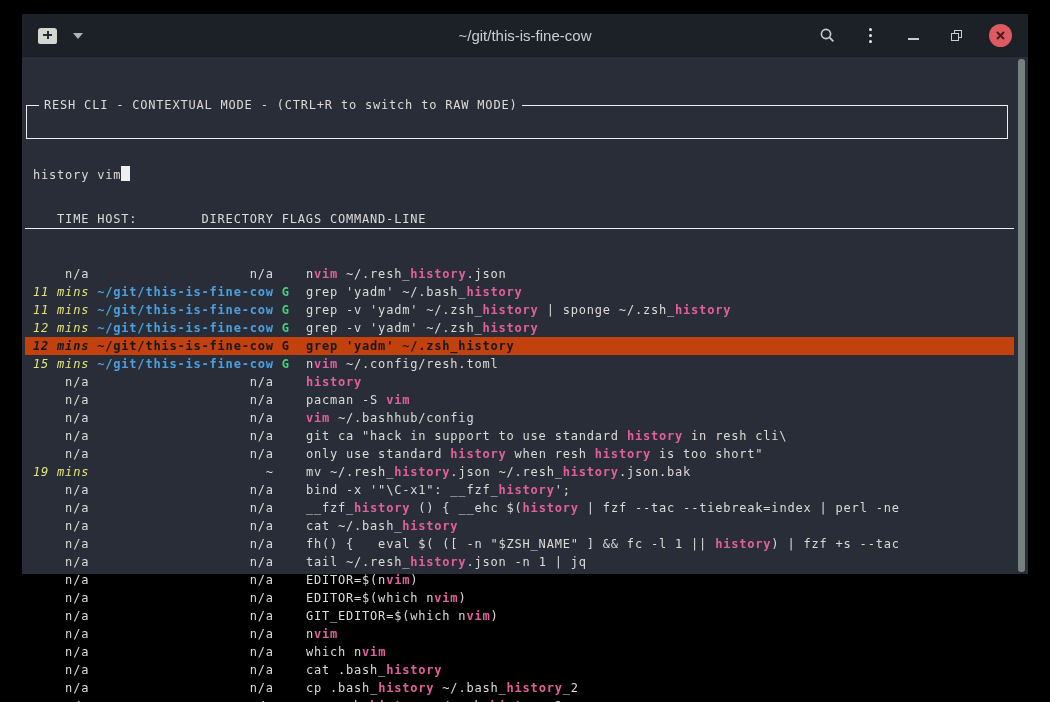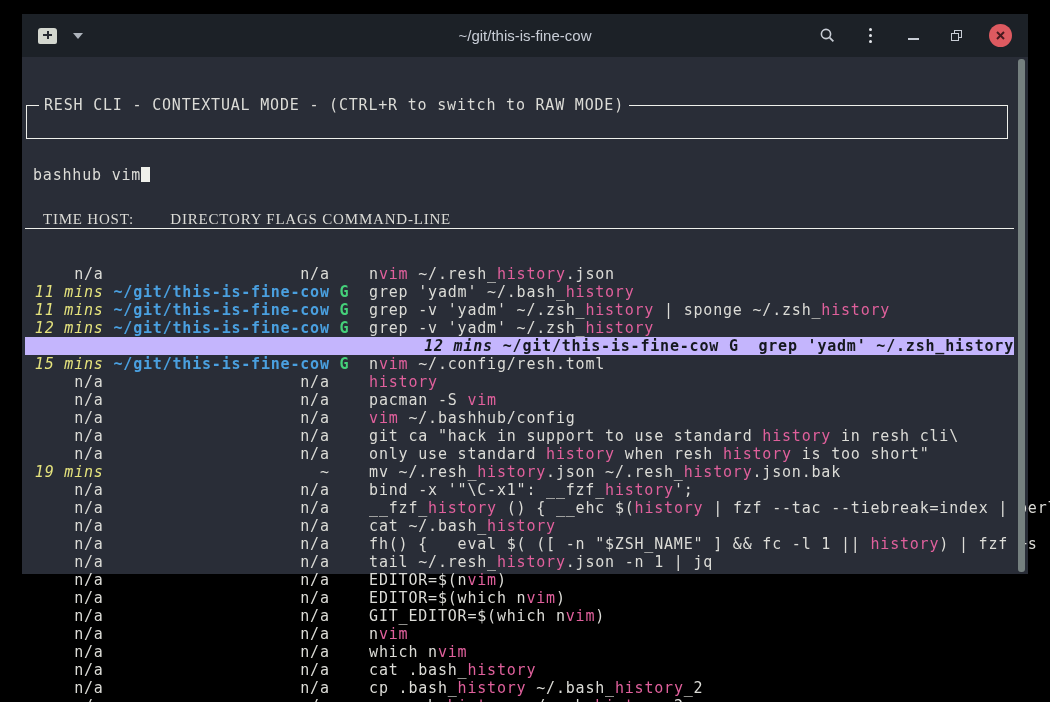--- a/index.html
+++ b/index.html
@@ -47,43 +47,43 @@
   .restore-glyph::after{
     content:"";position:absolute;left:0;bottom:0;width:6px;height:6px;border:1.5px solid #c8cdd5;background:#1c2127;
   }
   .close-btn{
     width:23px;height:23px;border-radius:50%;background:#dd5a60;
     display:flex;align-items:center;justify-content:center;cursor:pointer;
   }
   
   .terminal{
     position:absolute;top:43px;left:0;right:0;bottom:0;background:#292d37;
-    color:#dcdcd7;font-size:15px;line-height:18px;letter-spacing:0.8px;
+    color:#dcdcd7;font-size:12px;line-height:18px;letter-spacing:0.8px;
     padding:2px 14px 0 3px;box-sizing:border-box;white-space:pre;
   }
   .resh-box{
     position:relative;border:1px solid #eff0eb;height:34px;margin:10px 6px 9px 1px;
     box-sizing:border-box;
   }
   .resh-box-title{
     position:absolute;top:-10px;left:12px;background:#292d37;padding:0 5px;white-space:pre;
   }
   .resh-input-line{padding:6px 0 0 6px;white-space:pre;}
   .cursor-block{
     display:inline-block;width:9px;height:15px;background:#eff0eb;vertical-align:-2px;
   }
   .table-header{
-    border-bottom:1px solid #eff0eb;white-space:pre;height:18px;margin-top:8px;font-family:Liberation Serif, serif;
+    border-bottom:1px solid #eff0eb;white-space:pre;height:18px;margin-top:8px;
   }
   .row{white-space:pre;height:18px;}
-  .row.selected{background:#c4b5fd;color:#15181e;font-weight:bold;text-align:right;}
+  .row.selected{background:#c2410c;color:#15181e;font-weight:bold;}
   .t-yellow{color:#e5e37d;font-style:italic;}
   .t-blue{color:#4aa0e0;font-weight:bold;}
   .t-green{color:#45d17a;font-weight:bold;}
-  .t-pink{color:#e0609c;font-weight:normal;}
+  .t-pink{color:#e0609c;font-weight:bold;}
   .row.selected .t-yellow,.row.selected .t-blue,.row.selected .t-green,.row.selected .t-pink{
     color:#15181e;
   }
   .scrollbar{
     position:absolute;right:3px;top:2px;bottom:2px;width:7px;background:#75807f;border-radius:3px;
   }
 </style>
 </head>
 <body>
 
@@ -118,21 +118,21 @@
           <line x1="2" y1="2" x2="9" y2="9" stroke="#471a1f" stroke-width="2"></line>
           <line x1="9" y1="2" x2="2" y2="9" stroke="#471a1f" stroke-width="2"></line>
         </svg>
       </div>
     </div>
   </div>
 
   <div class="terminal">
     <div class="resh-box">
       <div class="resh-box-title">RESH CLI - CONTEXTUAL MODE - (CTRL+R to switch to RAW MODE)</div>
-      <div class="resh-input-line"><span>bashhub vim</span><span class="cursor-block"></span></div>
+      <div class="resh-input-line"><span>history vim</span><span class="cursor-block"></span></div>
     </div>
 
     <div class="table-header" id="table-header">    TIME HOST:        DIRECTORY FLAGS COMMAND-LINE</div>
     <div id="rows"><div class="row"><span>     n/a</span><span>                    n/a</span><span>    </span><span><span>n</span><span class="t-pink">vim</span><span> ~/.resh_</span><span class="t-pink">history</span><span>.json</span></span></div><div class="row"><span class="t-yellow"> 11 mins</span><span class="t-blue"> ~/git/this-is-fine-cow</span><span class="t-green"> G  </span><span><span>grep 'yadm' ~/.bash_</span><span class="t-pink">history</span></span></div><div class="row"><span class="t-yellow"> 11 mins</span><span class="t-blue"> ~/git/this-is-fine-cow</span><span class="t-green"> G  </span><span><span>grep -v 'yadm' ~/.zsh_</span><span class="t-pink">history</span><span> | sponge ~/.zsh_</span><span class="t-pink">history</span></span></div><div class="row"><span class="t-yellow"> 12 mins</span><span class="t-blue"> ~/git/this-is-fine-cow</span><span class="t-green"> G  </span><span><span>grep -v 'yadm' ~/.zsh_</span><span class="t-pink">history</span></span></div><div class="row selected"><span class="t-yellow"> 12 mins</span><span class="t-blue"> ~/git/this-is-fine-cow</span><span class="t-green"> G  </span><span>grep 'yadm' ~/.zsh_history</span></div><div class="row"><span class="t-yellow"> 15 mins</span><span class="t-blue"> ~/git/this-is-fine-cow</span><span class="t-green"> G  </span><span><span>n</span><span class="t-pink">vim</span><span> ~/.config/resh.toml</span></span></div><div class="row"><span>     n/a</span><span>                    n/a</span><span>    </span><span><span class="t-pink">history</span></span></div><div class="row"><span>     n/a</span><span>                    n/a</span><span>    </span><span><span>pacman -S </span><span class="t-pink">vim</span></span></div><div class="row"><span>     n/a</span><span>                    n/a</span><span>    </span><span><span class="t-pink">vim</span><span> ~/.bashhub/config</span></span></div><div class="row"><span>     n/a</span><span>                    n/a</span><span>    </span><span><span>git ca "hack in support to use standard </span><span class="t-pink">history</span><span> in resh cli\</span></span></div><div class="row"><span>     n/a</span><span>                    n/a</span><span>    </span><span><span>only use standard </span><span class="t-pink">history</span><span> when resh </span><span class="t-pink">history</span><span> is too short"</span></span></div><div class="row"><span class="t-yellow"> 19 mins</span><span>                      ~</span><span>    </span><span><span>mv ~/.resh_</span><span class="t-pink">history</span><span>.json ~/.resh_</span><span class="t-pink">history</span><span>.json.bak</span></span></div><div class="row"><span>     n/a</span><span>                    n/a</span><span>    </span><span><span>bind -x '"\C-x1": __fzf_</span><span class="t-pink">history</span><span>';</span></span></div><div class="row"><span>     n/a</span><span>                    n/a</span><span>    </span><span><span>__fzf_</span><span class="t-pink">history</span><span> () { __ehc $(</span><span class="t-pink">history</span><span> | fzf --tac --tiebreak=index | perl -ne</span></span></div><div class="row"><span>     n/a</span><span>                    n/a</span><span>    </span><span><span>cat ~/.bash_</span><span class="t-pink">history</span></span></div><div class="row"><span>     n/a</span><span>                    n/a</span><span>    </span><span><span>fh() {   eval $( ([ -n "$ZSH_NAME" ] &amp;&amp; fc -l 1 || </span><span class="t-pink">history</span><span>) | fzf +s --tac</span></span></div><div class="row"><span>     n/a</span><span>                    n/a</span><span>    </span><span><span>tail ~/.resh_</span><span class="t-pink">history</span><span>.json -n 1 | jq</span></span></div><div class="row"><span>     n/a</span><span>                    n/a</span><span>    </span><span><span>EDITOR=$(n</span><span class="t-pink">vim</span><span>)</span></span></div><div class="row"><span>     n/a</span><span>                    n/a</span><span>    </span><span><span>EDITOR=$(which n</span><span class="t-pink">vim</span><span>)</span></span></div><div class="row"><span>     n/a</span><span>                    n/a</span><span>    </span><span><span>GIT_EDITOR=$(which n</span><span class="t-pink">vim</span><span>)</span></span></div><div class="row"><span>     n/a</span><span>                    n/a</span><span>    </span><span><span>n</span><span class="t-pink">vim</span></span></div><div class="row"><span>     n/a</span><span>                    n/a</span><span>    </span><span><span>which n</span><span class="t-pink">vim</span></span></div><div class="row"><span>     n/a</span><span>                    n/a</span><span>    </span><span><span>cat .bash_</span><span class="t-pink">history</span></span></div><div class="row"><span>     n/a</span><span>                    n/a</span><span>    </span><span><span>cp .bash_</span><span class="t-pink">history</span><span> ~/.bash_</span><span class="t-pink">history</span><span>_2</span></span></div><div class="row"><span>     n/a</span><span>                    n/a</span><span>    </span><span><span>cp .zsh_</span><span class="t-pink">history</span><span> ~/.zsh_</span><span class="t-pink">history</span><span>_2</span></span></div></div>
 
     
     
 
     <div class="scrollbar"></div>
   </div>

